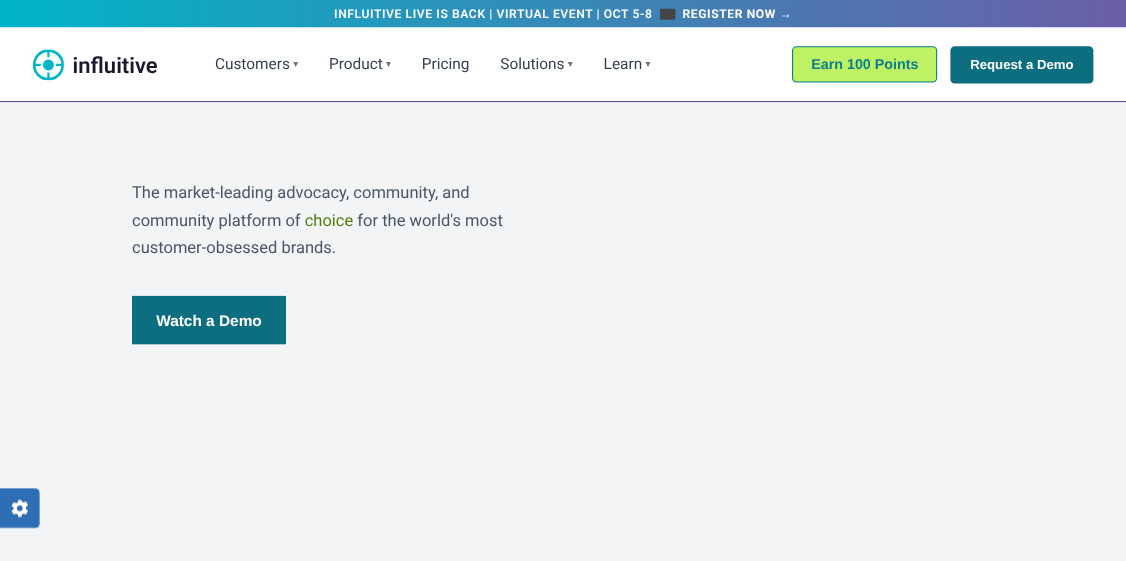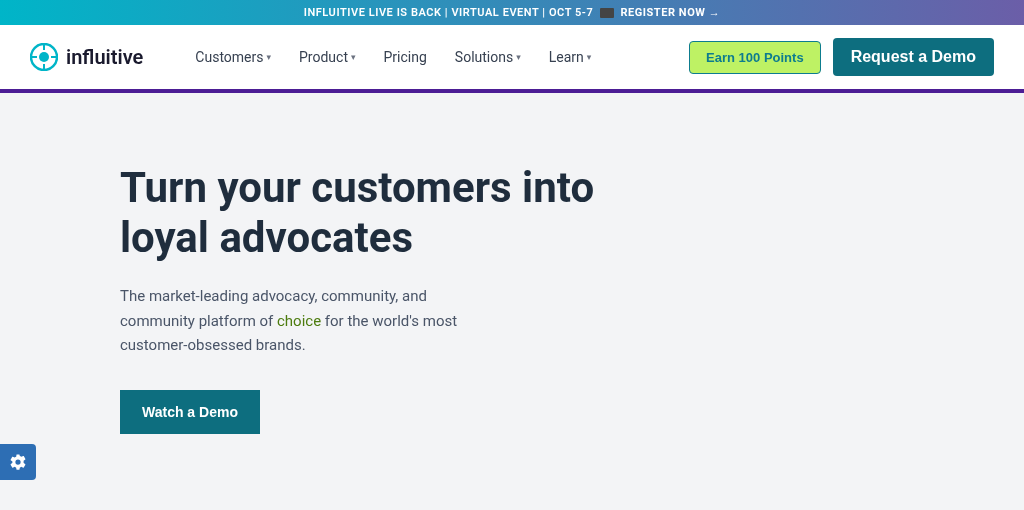--- a/index.html
+++ b/index.html
@@ -21,21 +21,21 @@
       font-weight: 700;
     }
 
     
     .navbar {
       background: white;
       display: flex;
       align-items: center;
       padding: 0 30px;
       height: 68px;
-      border-bottom: 4px solid #4c1d95;
+      border-bottom: 1px solid #4c1d95;
     }
     .logo {
       display: flex;
       align-items: center;
       gap: 8px;
       margin-right: 40px;
       text-decoration: none;
     }
     .logo-icon {
       width: 28px;
@@ -81,21 +81,21 @@
       font-size: 13px;
       font-weight: 600;
       cursor: pointer;
     }
     .btn-primary {
       background: #0d6e7f;
       color: white;
       border: none;
       padding: 10px 18px;
       border-radius: 4px;
-      font-size: 16px;
+      font-size: 12px;
       font-weight: 600;
       cursor: pointer;
     }
 
     
     .hero {
       background: #f3f4f6;
       padding: 70px 0 60px 120px;
       min-height: 370px;
       position: relative;
@@ -151,21 +151,21 @@
       width: 18px;
       height: 18px;
       fill: white;
     }
   </style>
 </head>
 <body>
 
 <div class="top-banner">
   <span>
-    <span>INFLUITIVE LIVE IS BACK | VIRTUAL EVENT | OCT 5-7</span>
+    <span>INFLUITIVE LIVE IS BACK | VIRTUAL EVENT | OCT 5-8</span>
     &nbsp;<span style="display:inline-block;width:14px;height:10px;background:#444;vertical-align:middle;border-radius:1px;"></span>
     &nbsp;<a>REGISTER NOW →</a>
   </span>
 </div>
 
 <nav class="navbar">
   <a class="logo" href="#">
     <svg class="logo-icon" viewBox="0 0 28 28" xmlns="http://www.w3.org/2000/svg">
       <circle cx="14" cy="14" r="13" fill="none" stroke="#00b5c8" stroke-width="2.5"></circle>
       <circle cx="14" cy="14" r="5" fill="#00b5c8"></circle>
@@ -200,21 +200,20 @@
   </div>
 
   <div class="nav-actions">
     <button class="btn-outline">Earn 100 Points</button>
     <button class="btn-primary">Request a Demo</button>
   </div>
 </nav>
 
 <section class="hero">
   <div class="hero-content">
-    <h1 class="hero-title">Turn your customers into loyal advocates</h1>
     <p class="hero-subtitle">
       <span>The market-leading advocacy, community, and community platform of </span><span class="highlight">choice</span><span> for the world's most customer-obsessed brands.</span>
     </p>
     <button class="btn-watch">Watch a Demo</button>
   </div>
 </section>
 
 <div class="settings-fab">
   <svg viewBox="0 0 24 24" xmlns="http://www.w3.org/2000/svg">
     <path d="M12 15.5A3.5 3.5 0 0 1 8.5 12 3.5 3.5 0 0 1 12 8.5a3.5 3.5 0 0 1 3.5 3.5 3.5 3.5 0 0 1-3.5 3.5m7.43-2.92c.04-.34.07-.69.07-1.08s-.03-.73-.07-1.08l2.31-1.81c.21-.16.27-.45.13-.68l-2.19-3.79c-.14-.23-.41-.31-.65-.23l-2.73 1.1c-.57-.43-1.17-.79-1.85-1.05L14 2.42C13.96 2.18 13.74 2 13.5 2h-3c-.24 0-.46.18-.49.42l-.44 2.54c-.68.26-1.28.62-1.85 1.05l-2.73-1.1c-.22-.08-.49 0-.65.23L2.15 8.93c-.14.23-.07.52.13.68l2.31 1.81C4.53 11.27 4.5 11.62 4.5 12s.03.73.07 1.08l-2.31 1.81c-.21.16-.27.45-.13.68l2.19 3.79c.14.23.41.31.65.23l2.73-1.1c.57.43 1.17.79 1.85 1.05l.44 2.54c.03.24.25.42.49.42h3c.24 0 .46-.18.49-.42l.44-2.54c.68-.26 1.28-.62 1.85-1.05l2.73 1.1c.22.08.49 0 .65-.23l2.19-3.79c.14-.23.07-.52-.13-.68l-2.31-1.81z"></path>

